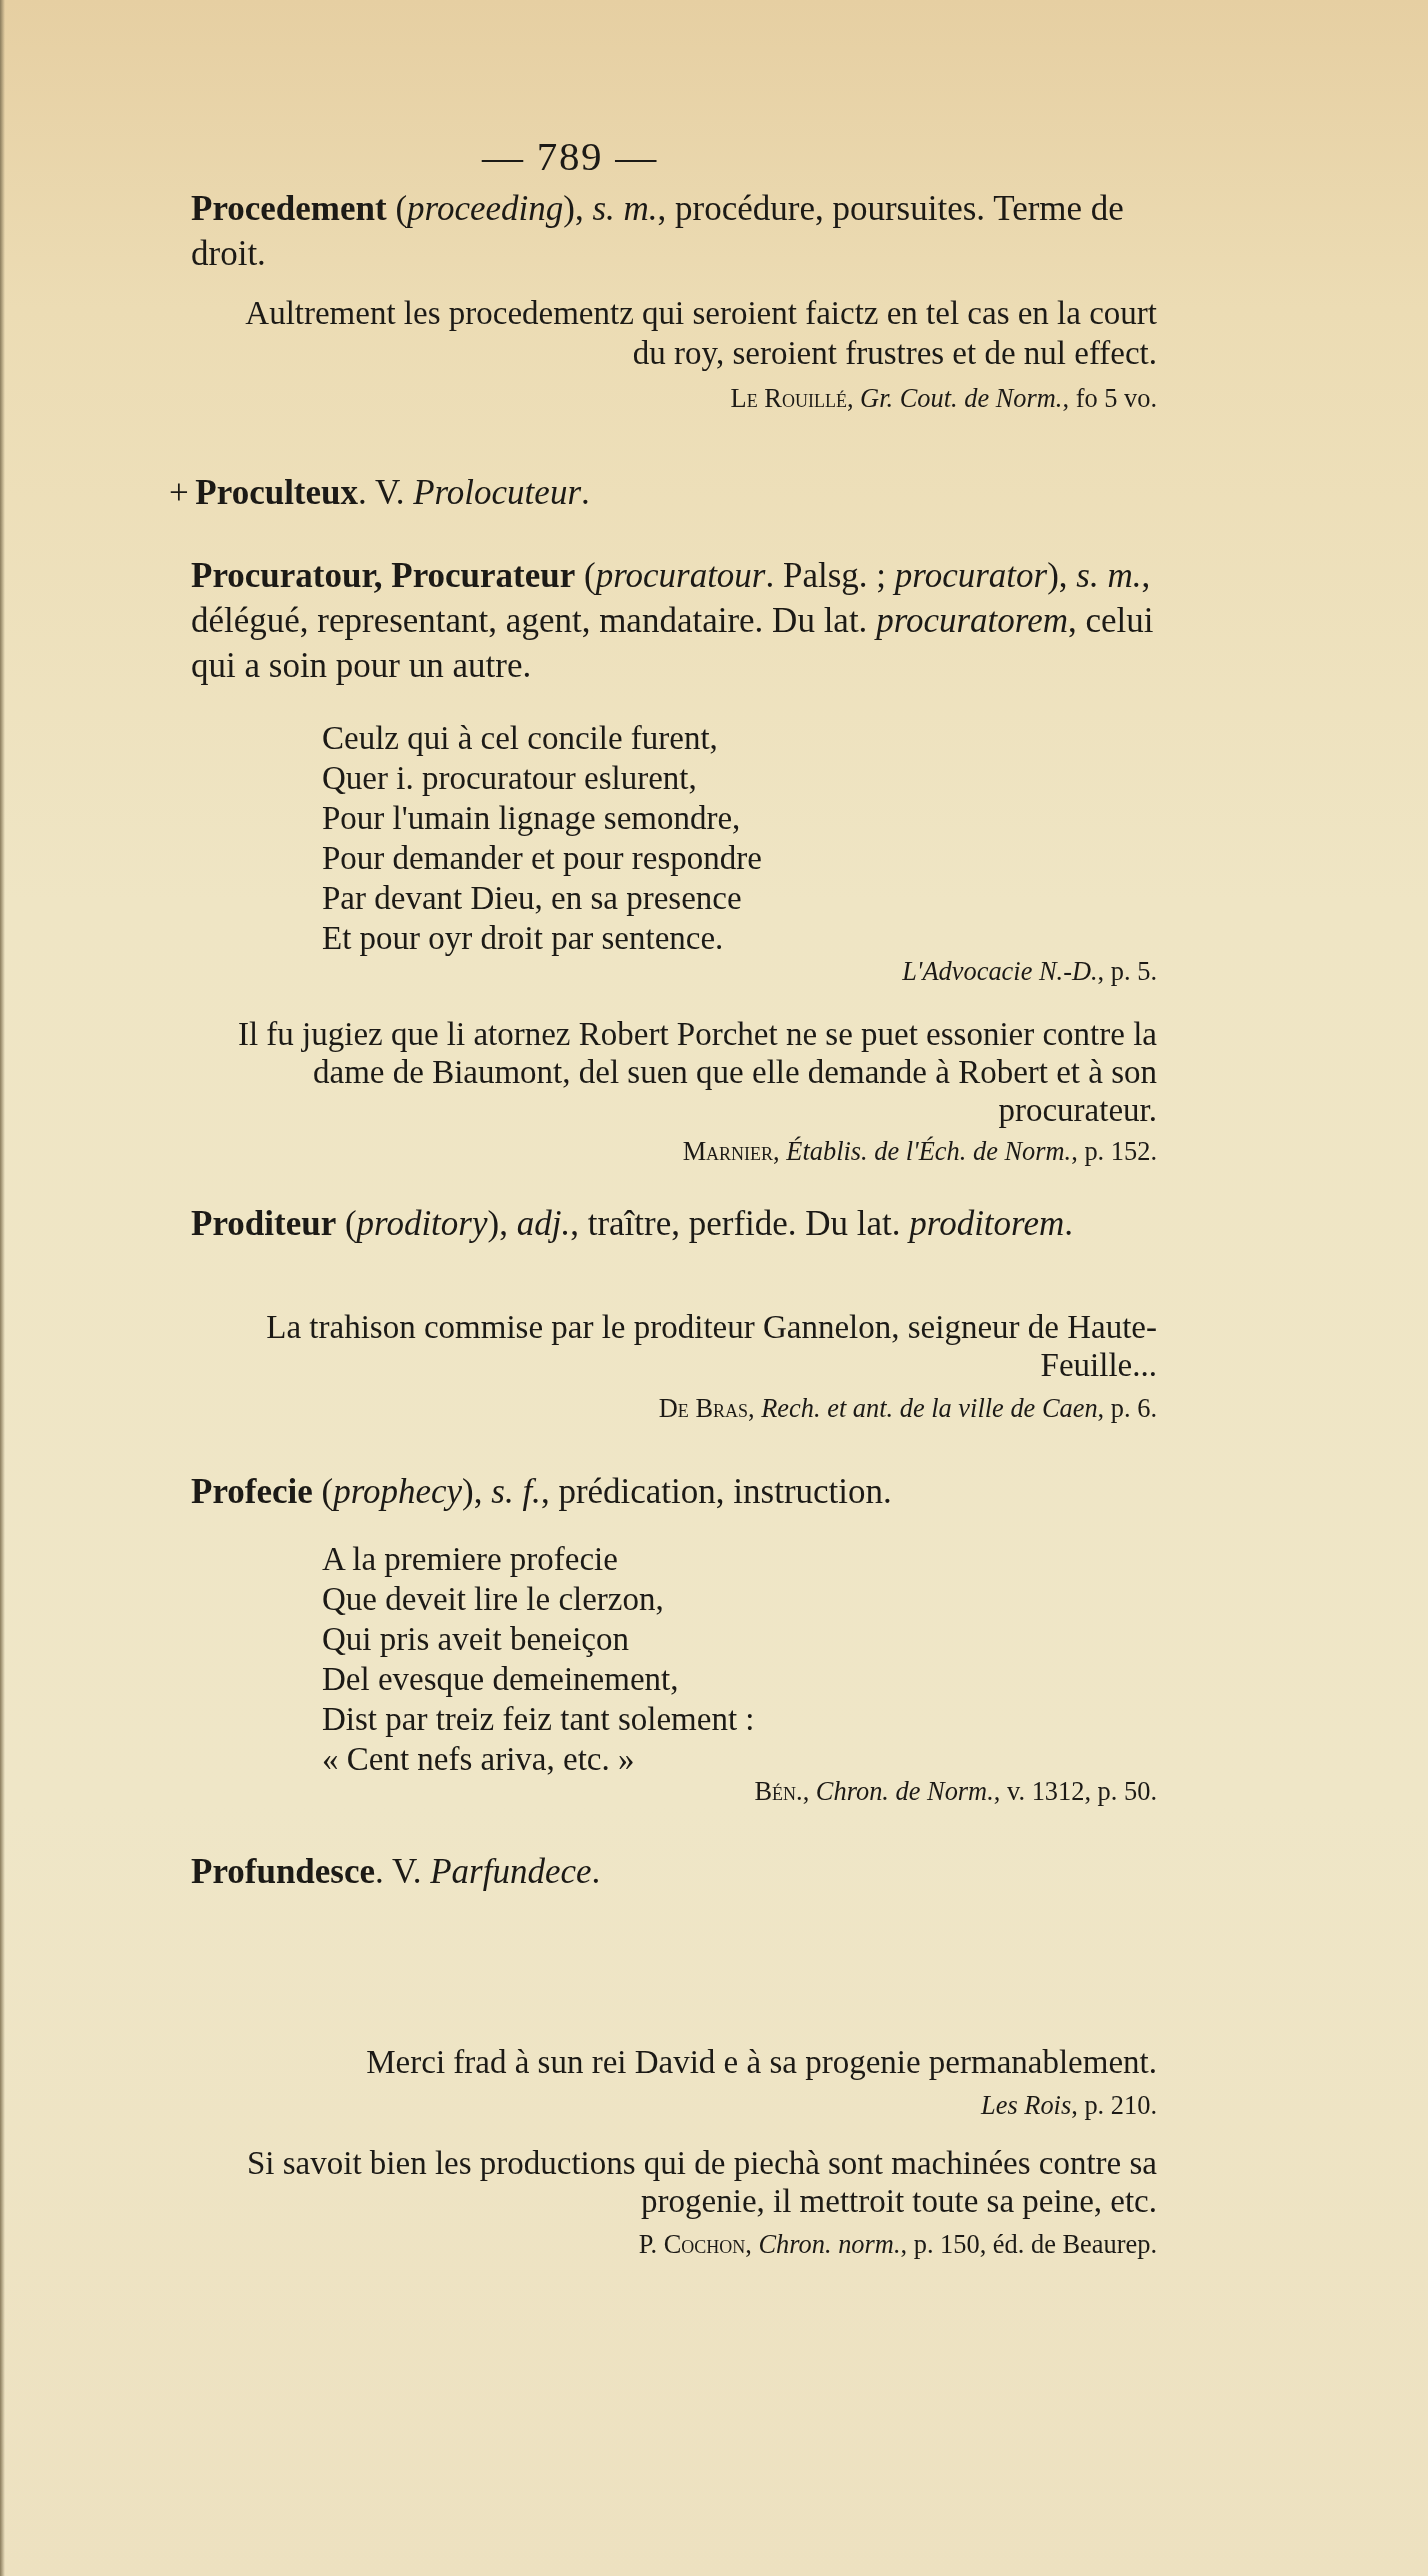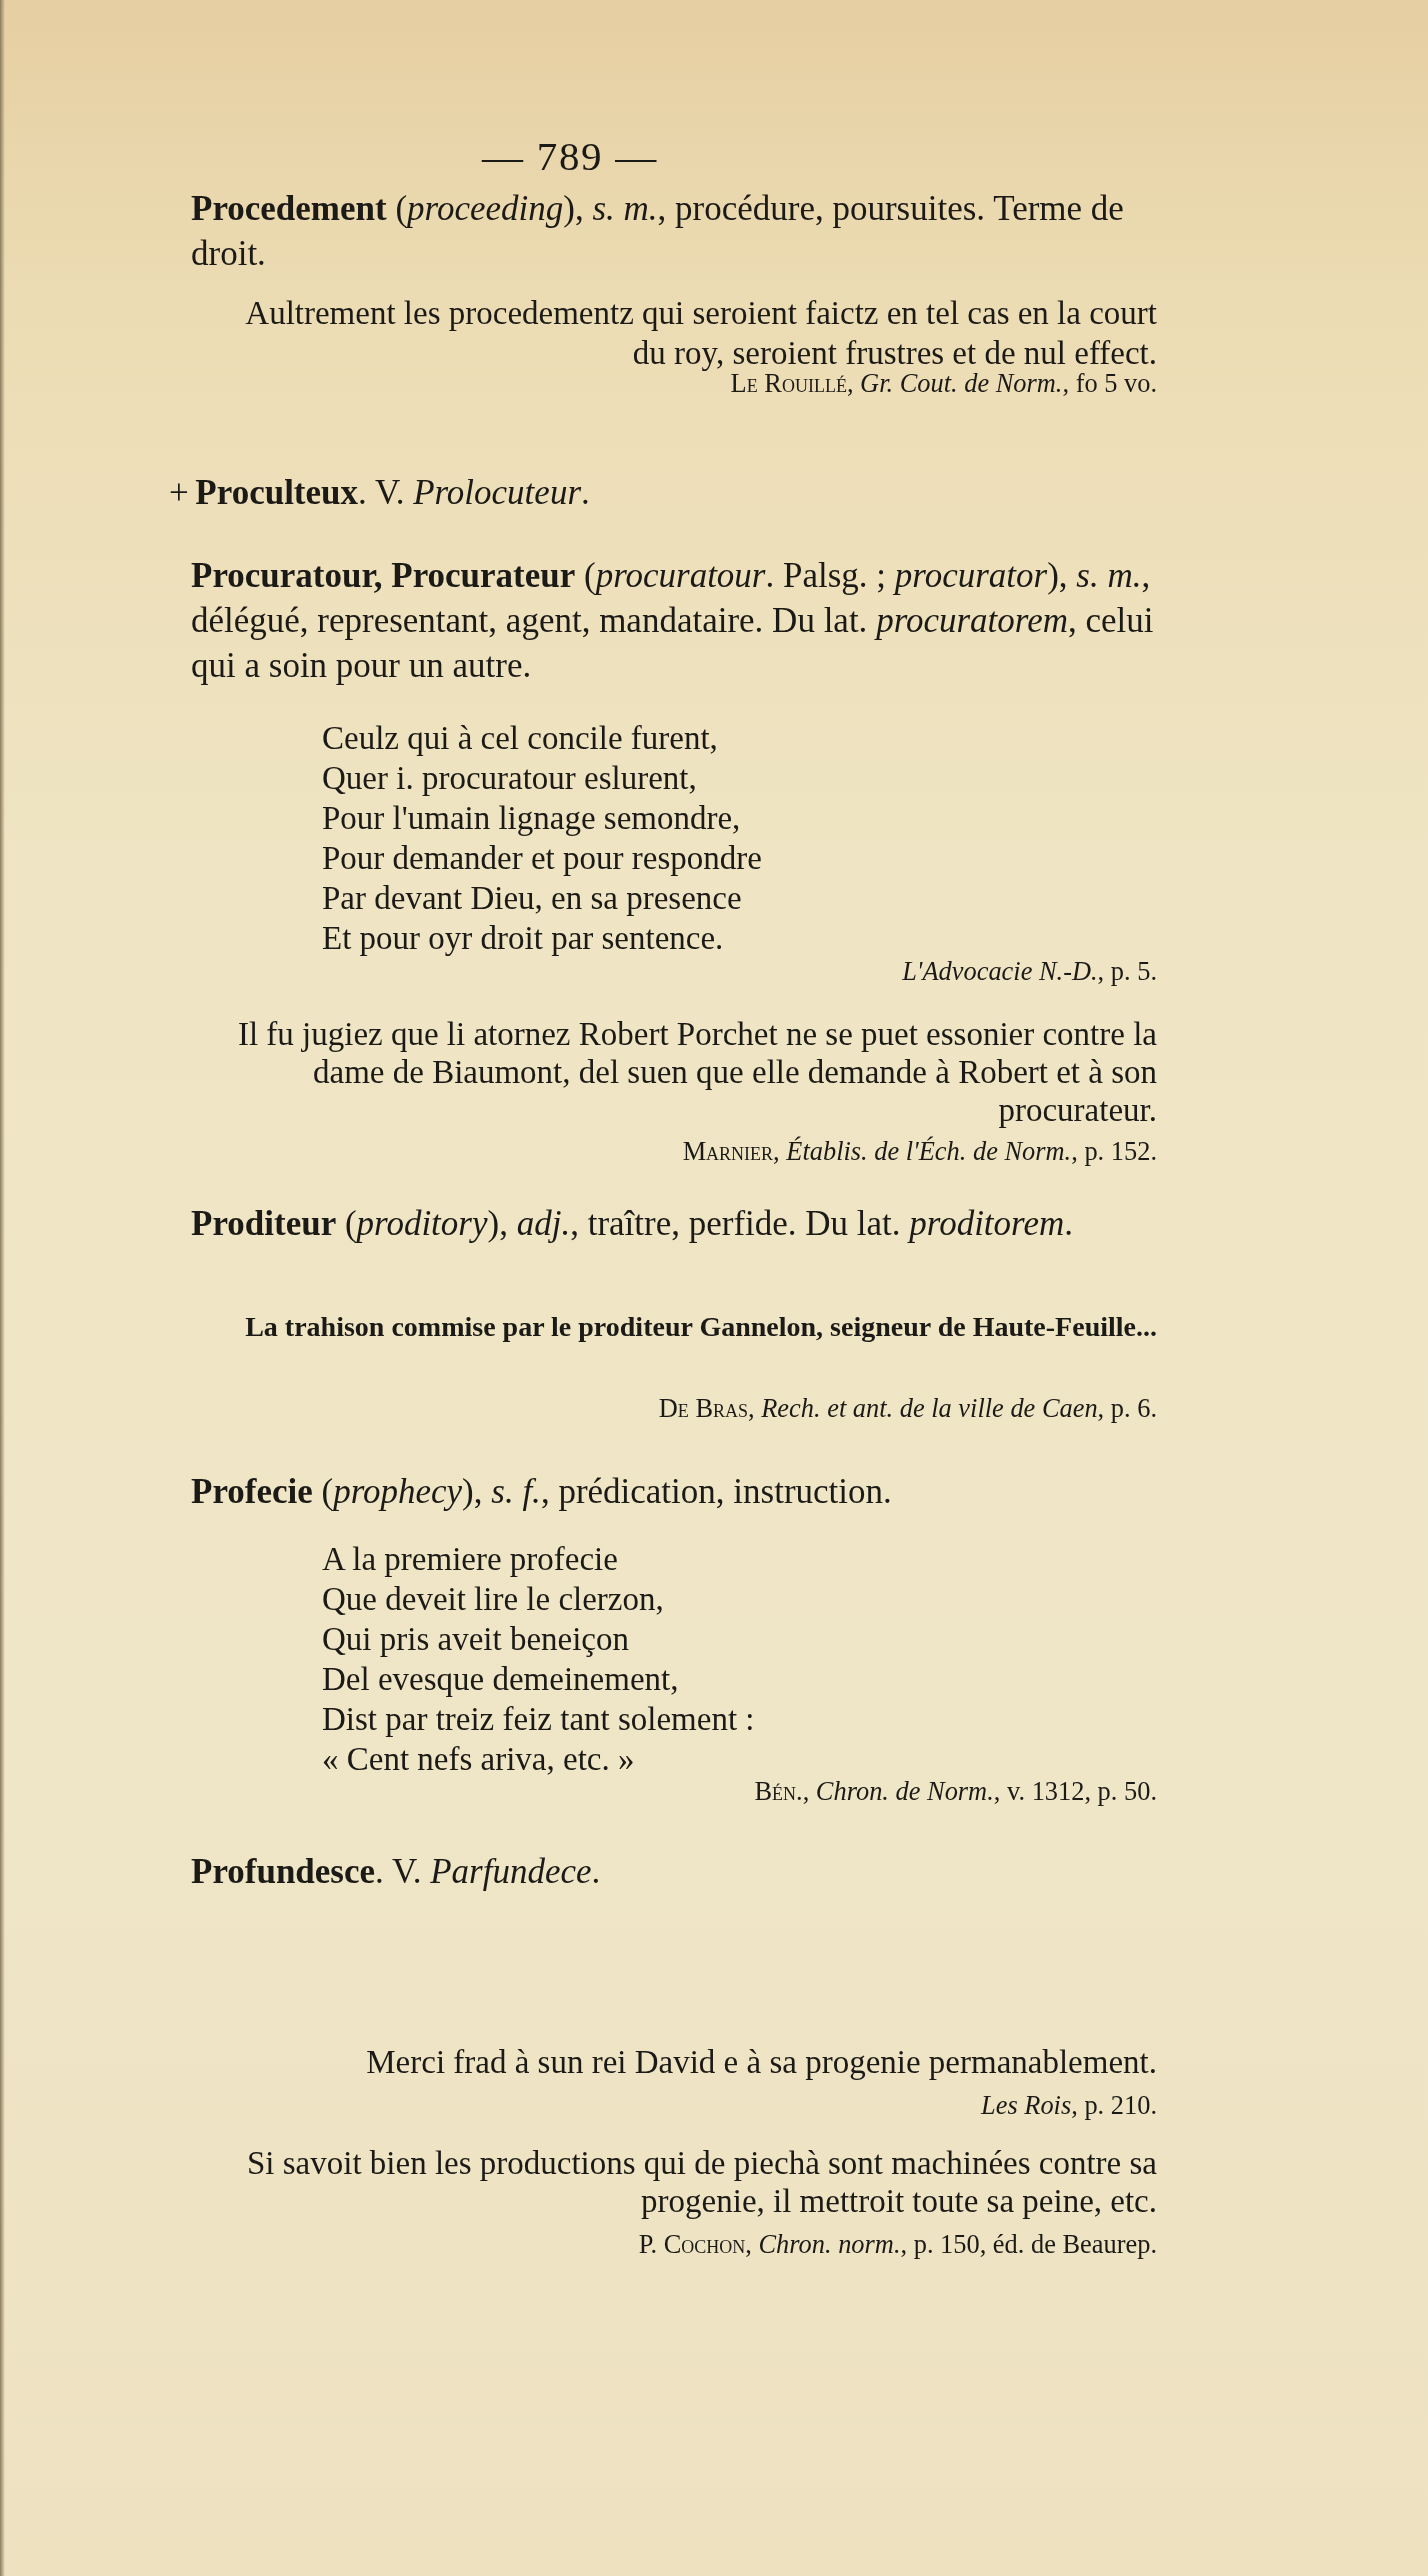--- a/index.html
+++ b/index.html
@@ -37,21 +37,21 @@
 
 <div class="page">
   <div class="left-edge"></div>
 
   <div class="page-number">— 789 —</div>
 
   <div class="block entry" style="top:186px;">
     <span class="hw">Procedement</span><span> (</span><span class="it">proceeding</span><span>), </span><span class="it">s. m.</span><span>, procédure, poursuites. Terme de droit.</span>
   </div>
   <div class="block para" style="top:293px;font-size:33px;line-height:40px;">Aultrement les procedementz qui seroient faictz en tel cas en la court du roy, seroient frustres et de nul effect.</div>
-  <div class="cite" style="top:368px;">
+  <div class="cite" style="top:383px;">
     <span class="sc">Le Rouillé</span><span>, </span><span class="it">Gr. Cout. de Norm.</span><span>, fo 5 vo.</span>
   </div>
 
   <div class="block" style="top:470px;left:169px;">
     <span class="cross">+</span><span class="hw">Proculteux</span><span>. V. </span><span class="it">Prolocuteur</span><span>.</span>
   </div>
 
   <div class="block entry" style="top:553px;">
     <span class="hw">Procuratour, Procurateur</span><span> (</span><span class="it">procuratour</span><span>. Palsg. ; </span><span class="it">procurator</span><span>), </span><span class="it">s. m.</span><span>, délégué, representant, agent, mandataire. Du lat. </span><span class="it">procuratorem</span><span>, celui qui a soin pour un autre.</span>
   </div>
@@ -67,21 +67,21 @@
     <span class="it">L'Advocacie N.-D.</span><span>, p. 5.</span>
   </div>
   <div class="block para" style="top:1015px;font-size:33px;line-height:38px;">Il fu jugiez que li atornez Robert Porchet ne se puet essonier contre la dame de Biaumont, del suen que elle demande à Robert et à son procurateur.</div>
   <div class="cite" style="top:1136px;">
     <span class="sc">Marnier</span><span>, </span><span class="it">Établis. de l'Éch. de Norm.</span><span>, p. 152.</span>
   </div>
 
   <div class="block entry" style="top:1201px;">
     <span class="hw">Proditeur</span><span> (</span><span class="it">proditory</span><span>), </span><span class="it">adj.</span><span>, traître, perfide. Du lat. </span><span class="it">proditorem</span><span>.</span>
   </div>
-  <div class="block para" style="top:1308px;font-size:28px;line-height:38px;font-weight:bold;">La trahison commise par le proditeur Gannelon, seigneur de Haute-Feuille...</div>
+  <div class="block para" style="top:1308px;font-size:33px;line-height:38px;">La trahison commise par le proditeur Gannelon, seigneur de Haute-Feuille...</div>
   <div class="cite" style="top:1393px;">
     <span class="sc">De Bras</span><span>, </span><span class="it">Rech. et ant. de la ville de Caen</span><span>, p. 6.</span>
   </div>
 
   <div class="block entry" style="top:1469px;">
     <span class="hw">Profecie</span><span> (</span><span class="it">prophecy</span><span>), </span><span class="it">s. f.</span><span>, prédication, instruction.</span>
   </div>
   <div class="verse" style="top:1539px;">
     <span class="line">A la premiere profecie</span>
     <span class="line">Que deveit lire le clerzon,</span>

